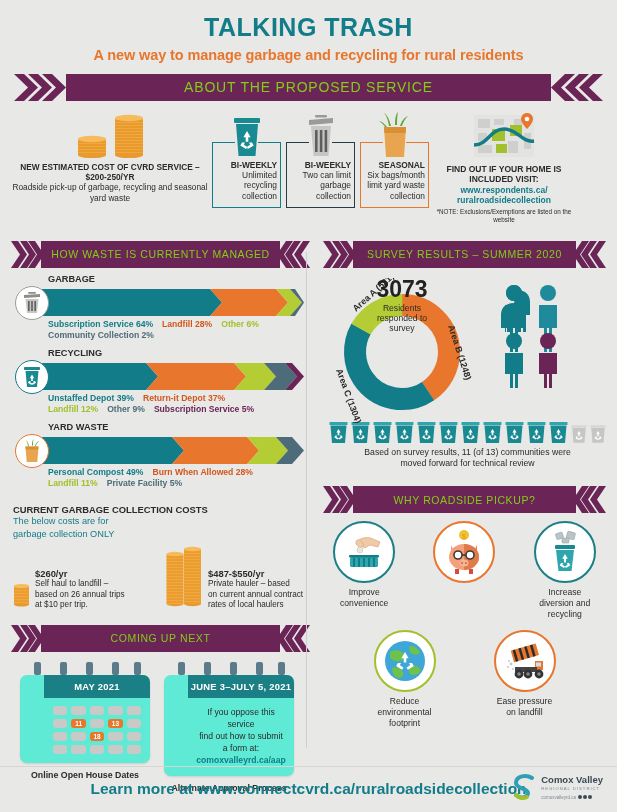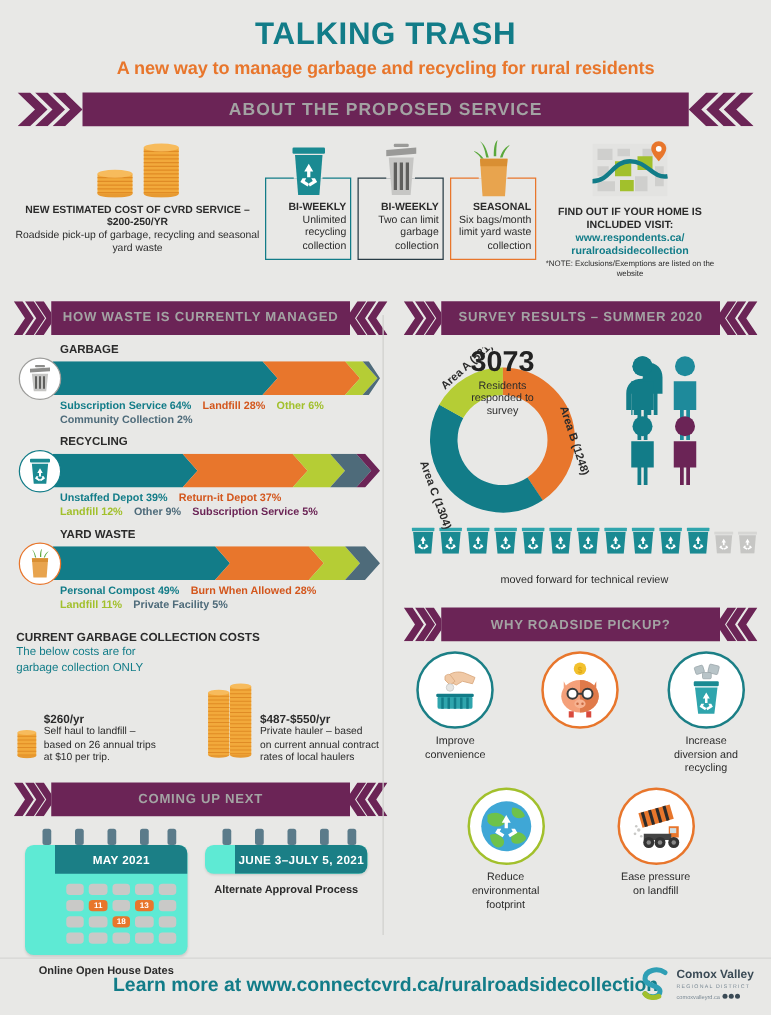--- a/index.html
+++ b/index.html
@@ -23,21 +23,21 @@
   }
 
   
   .banner-wrap { position:relative; height:27px; margin-top:11px; }
   .banner-bar {
     position:absolute; left:58px; right:58px; top:0; height:27px;
     background:#6b2456; display:flex; align-items:center; justify-content:center;
   }
   .banner-bar.sm { left:33px; right:33px; }
   .banner-text {
-    color:#a3a3a3; font-weight:bold; font-size:14px; letter-spacing:0.8px;text-align:right;
+    color:#84cc16; font-weight:normal; font-size:14px; letter-spacing:0.8px;text-align:right;
   }
   .banner-text.sm { font-size:10.5px; letter-spacing:0.6px; }
   .chev { position:absolute; top:0; height:27px; display:flex; align-items:center; }
   .chev.left { left:6px; }
   .chev.right { right:6px; }
   .chev.left.sm { left:3px; }
   .chev.right.sm { right:3px; }
   .chev svg { display:block; }
 
   
@@ -594,20 +594,26 @@
         <div class="cal-card">
           <div class="cal-top">
             <span class="ring" style="left:14px;"></span>
             <span class="ring" style="left:40px;"></span>
             <span class="ring" style="left:66px;"></span>
             <span class="ring" style="left:92px;"></span>
             <span class="ring" style="left:114px;"></span>
           </div>
           <div class="cal-body">
             <div class="cal-head">JUNE 3–JULY 5, 2021</div>
+            <div class="cal-note">
+              <span>If you oppose this service</span><br>
+              <span>find out how to submit</span><br>
+              <span>a form at:</span><br>
+              <a href="#">comoxvalleyrd.ca/aap</a>
+            </div>
           </div>
           <div class="cal-cap">Alternate Approval Process</div>
         </div>
       </div>
     </div>
 
     <div class="col-right">
 
       <div class="banner-wrap">
         <div class="chev left sm">
@@ -769,21 +775,21 @@
             </span>
             <span style="display: flex; align-items: flex-end;">
               <svg width="16" height="18" viewBox="0 0 19 21">
                 <rect x="0.5" y="0" width="18" height="3" rx="0.6" fill="#d6d6d4"></rect>
                 <path d="M1.5 3.5 L17.5 3.5 L16 21 L3 21 Z" fill="#c6c6c4"></path>
                 <path d="M9.5 7 l2.1 3.6 h-1.3 v2.6 h-1.6 v-2.6 h-1.3 z M6.3 13.6 l1.8 0 l-0.7 1.3 l2.2 1.3 l-0.8 1.3 l-3.5 -2.1 z M12.7 13.6 l-1.8 0 l0.7 1.3 l-2.2 1.3 l0.8 1.3 l3.5 -2.1 z" fill="#fff"></path>
               </svg>
             </span>
           </div>
         <div class="bins-txt">
-          <br>
+          <span>Based on survey results, 11 (of 13) communities were</span><br>
           <span>moved forward for technical review</span>
         </div>
       </div>
 
       <div class="why">
         <div class="banner-wrap">
           <div class="chev left sm">
             <svg width="30" height="27" viewBox="0 0 30 27">
                 <g fill="#6b2456">
               <polygon points="0,0 9,13.5 0,27 7,27 16,13.5 7,0"></polygon>

